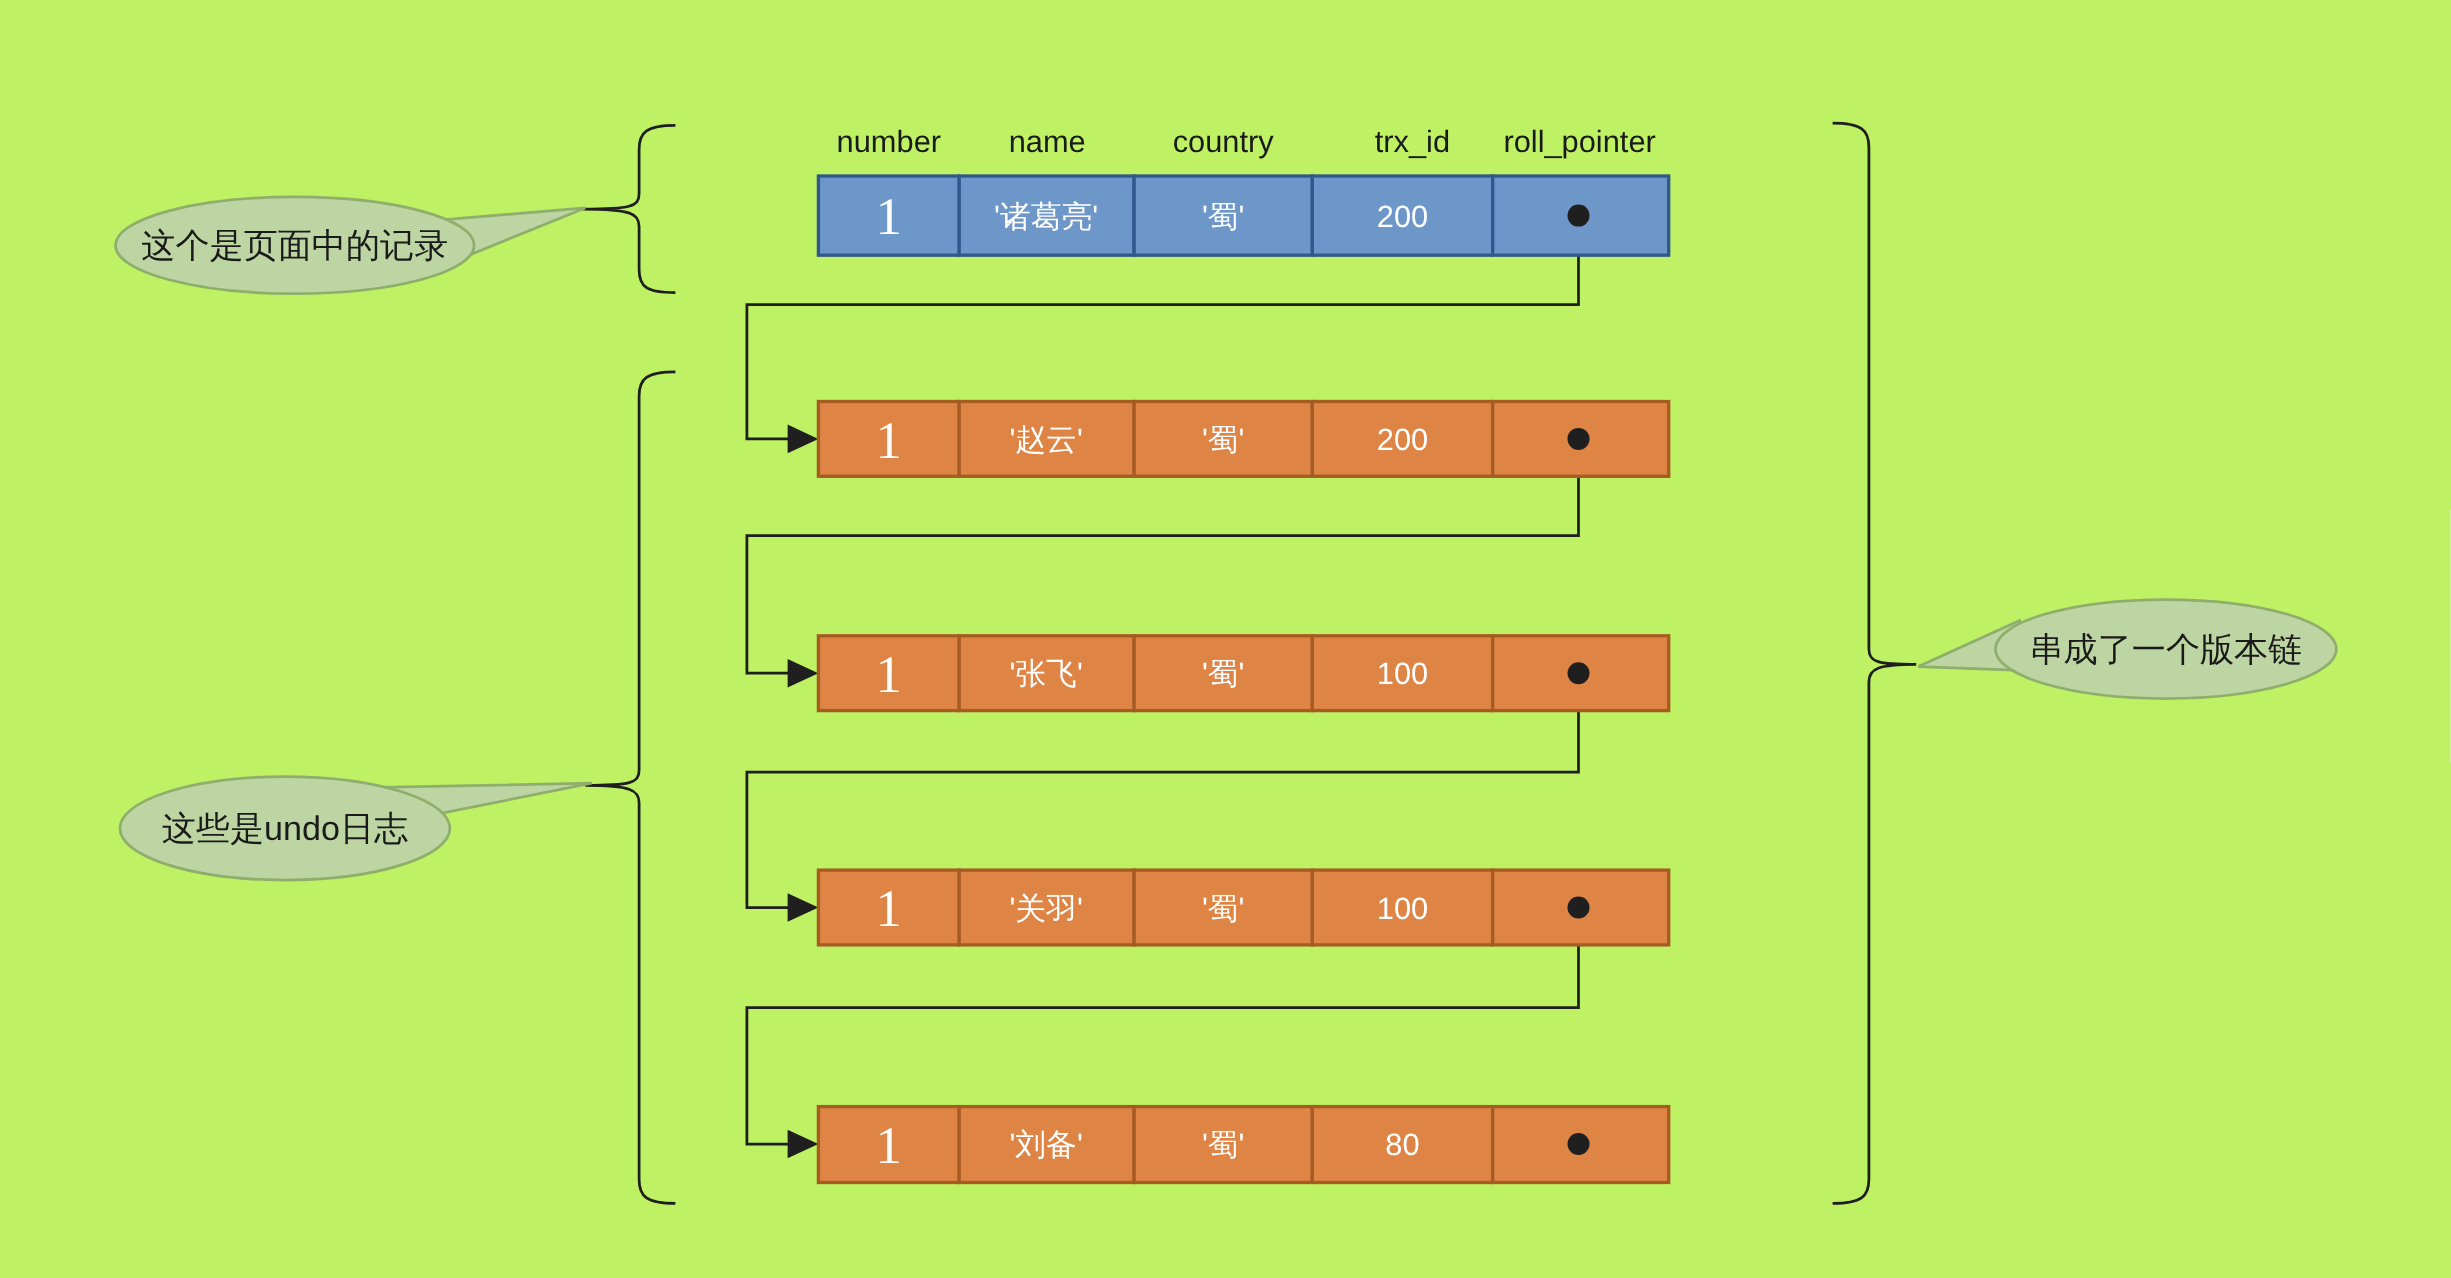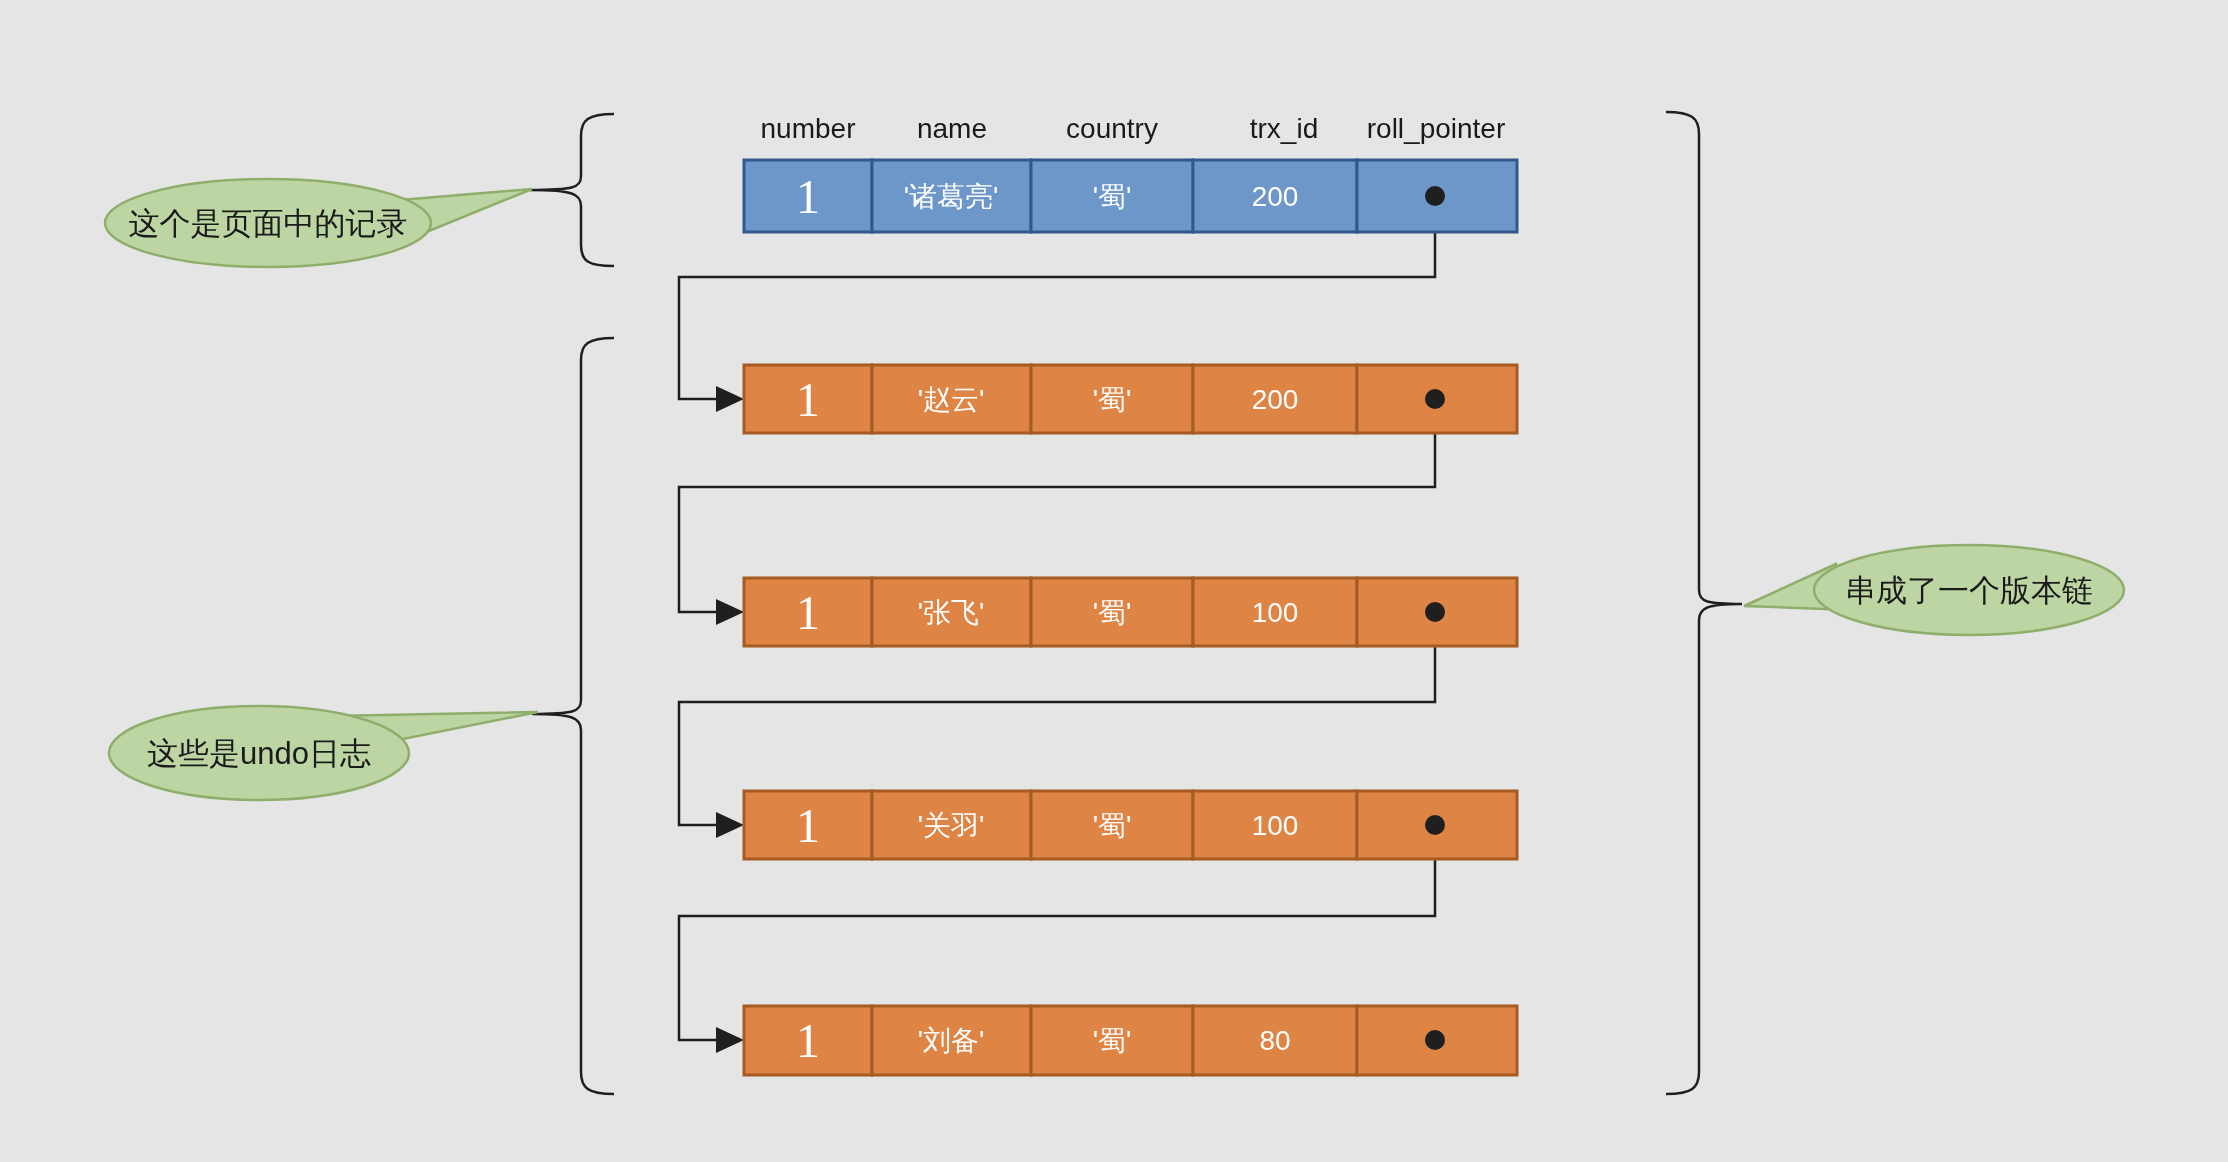--- a/index.html
+++ b/index.html
@@ -1,16 +1,16 @@
 <!DOCTYPE html>
 <html><head>
 <meta charset="utf-8">
 <style>
   html,body{margin:0;padding:0;background:#ffffff;}
-  .stage{position:relative;width:2228px;height:1162px;background:#e5e5e5;overflow:hidden;}
+  .stage{position:relative;width:2228px;height:1162px;background:#bef264;overflow:hidden;}
   svg{display:block;}
   text{font-family:"Liberation Sans","DejaVu Sans",sans-serif;}
   .hdr{font-size:28px;}
   .cellTxt{font-size:28px;}
   .numTxt{font-size:48px;font-family:"Liberation Serif","DejaVu Serif",serif;}
   .calloutTxt{font-size:31px;}
 </style>
 </head>
 <body>
 

